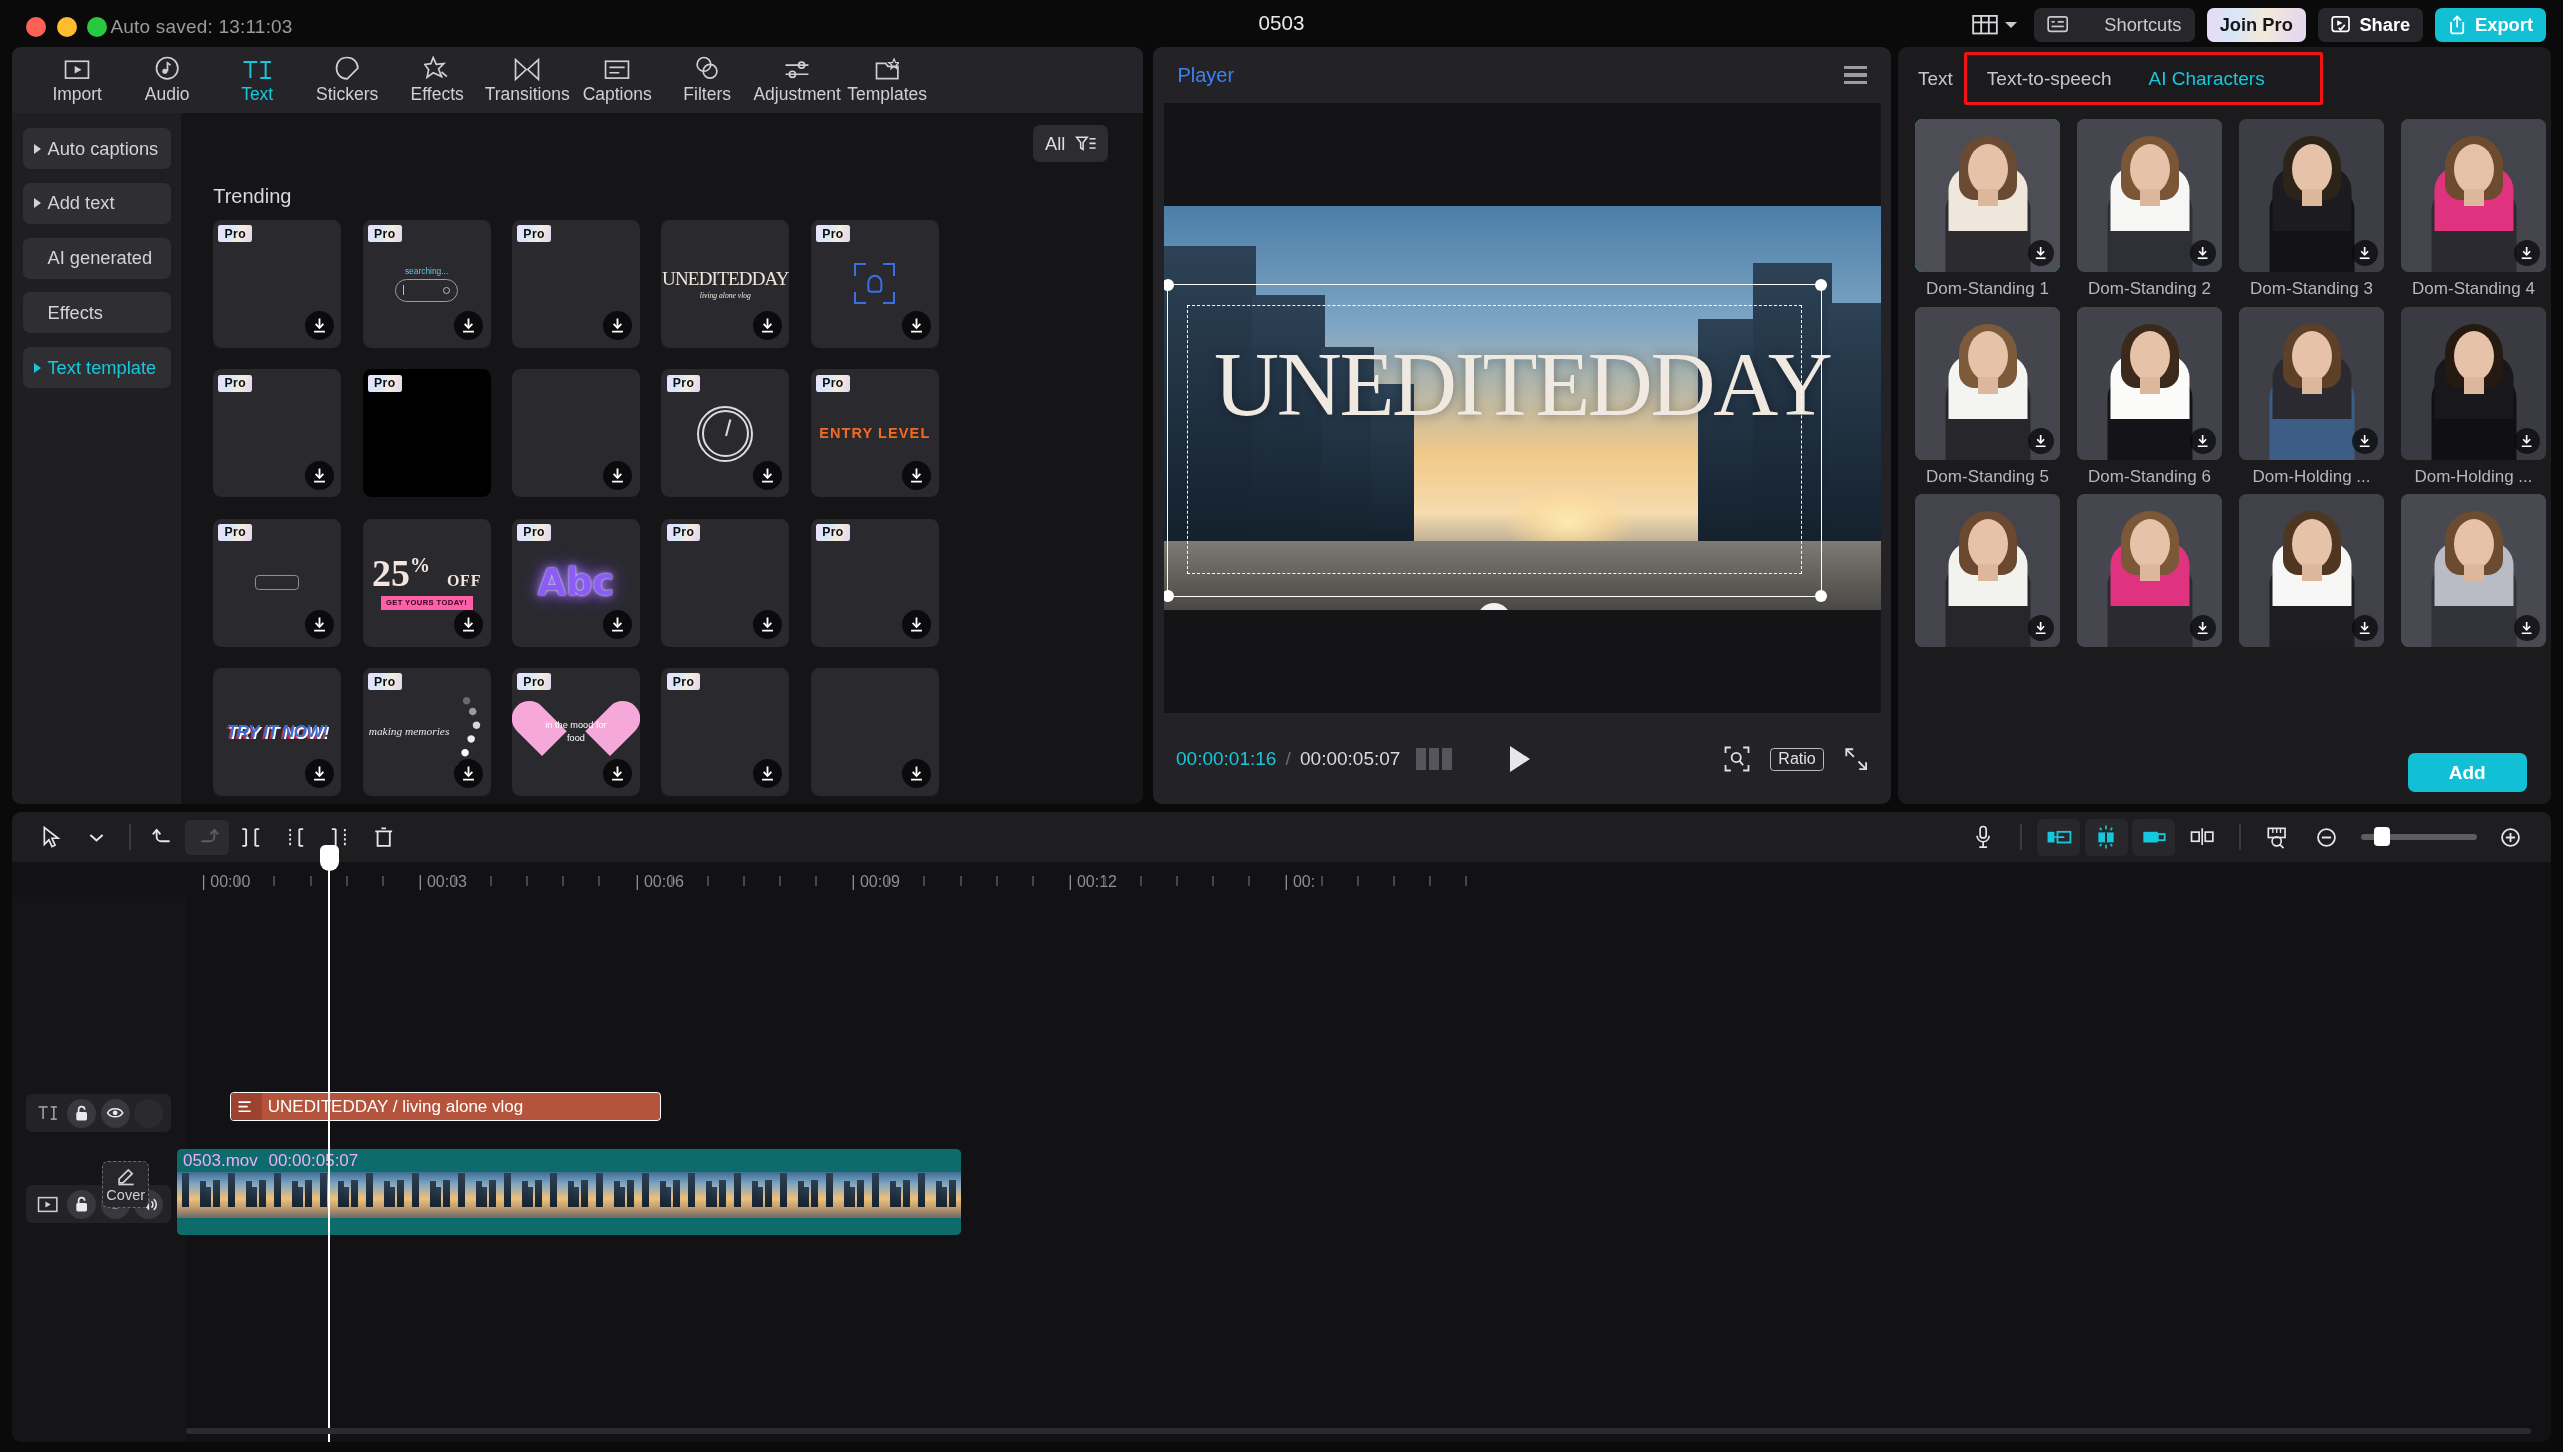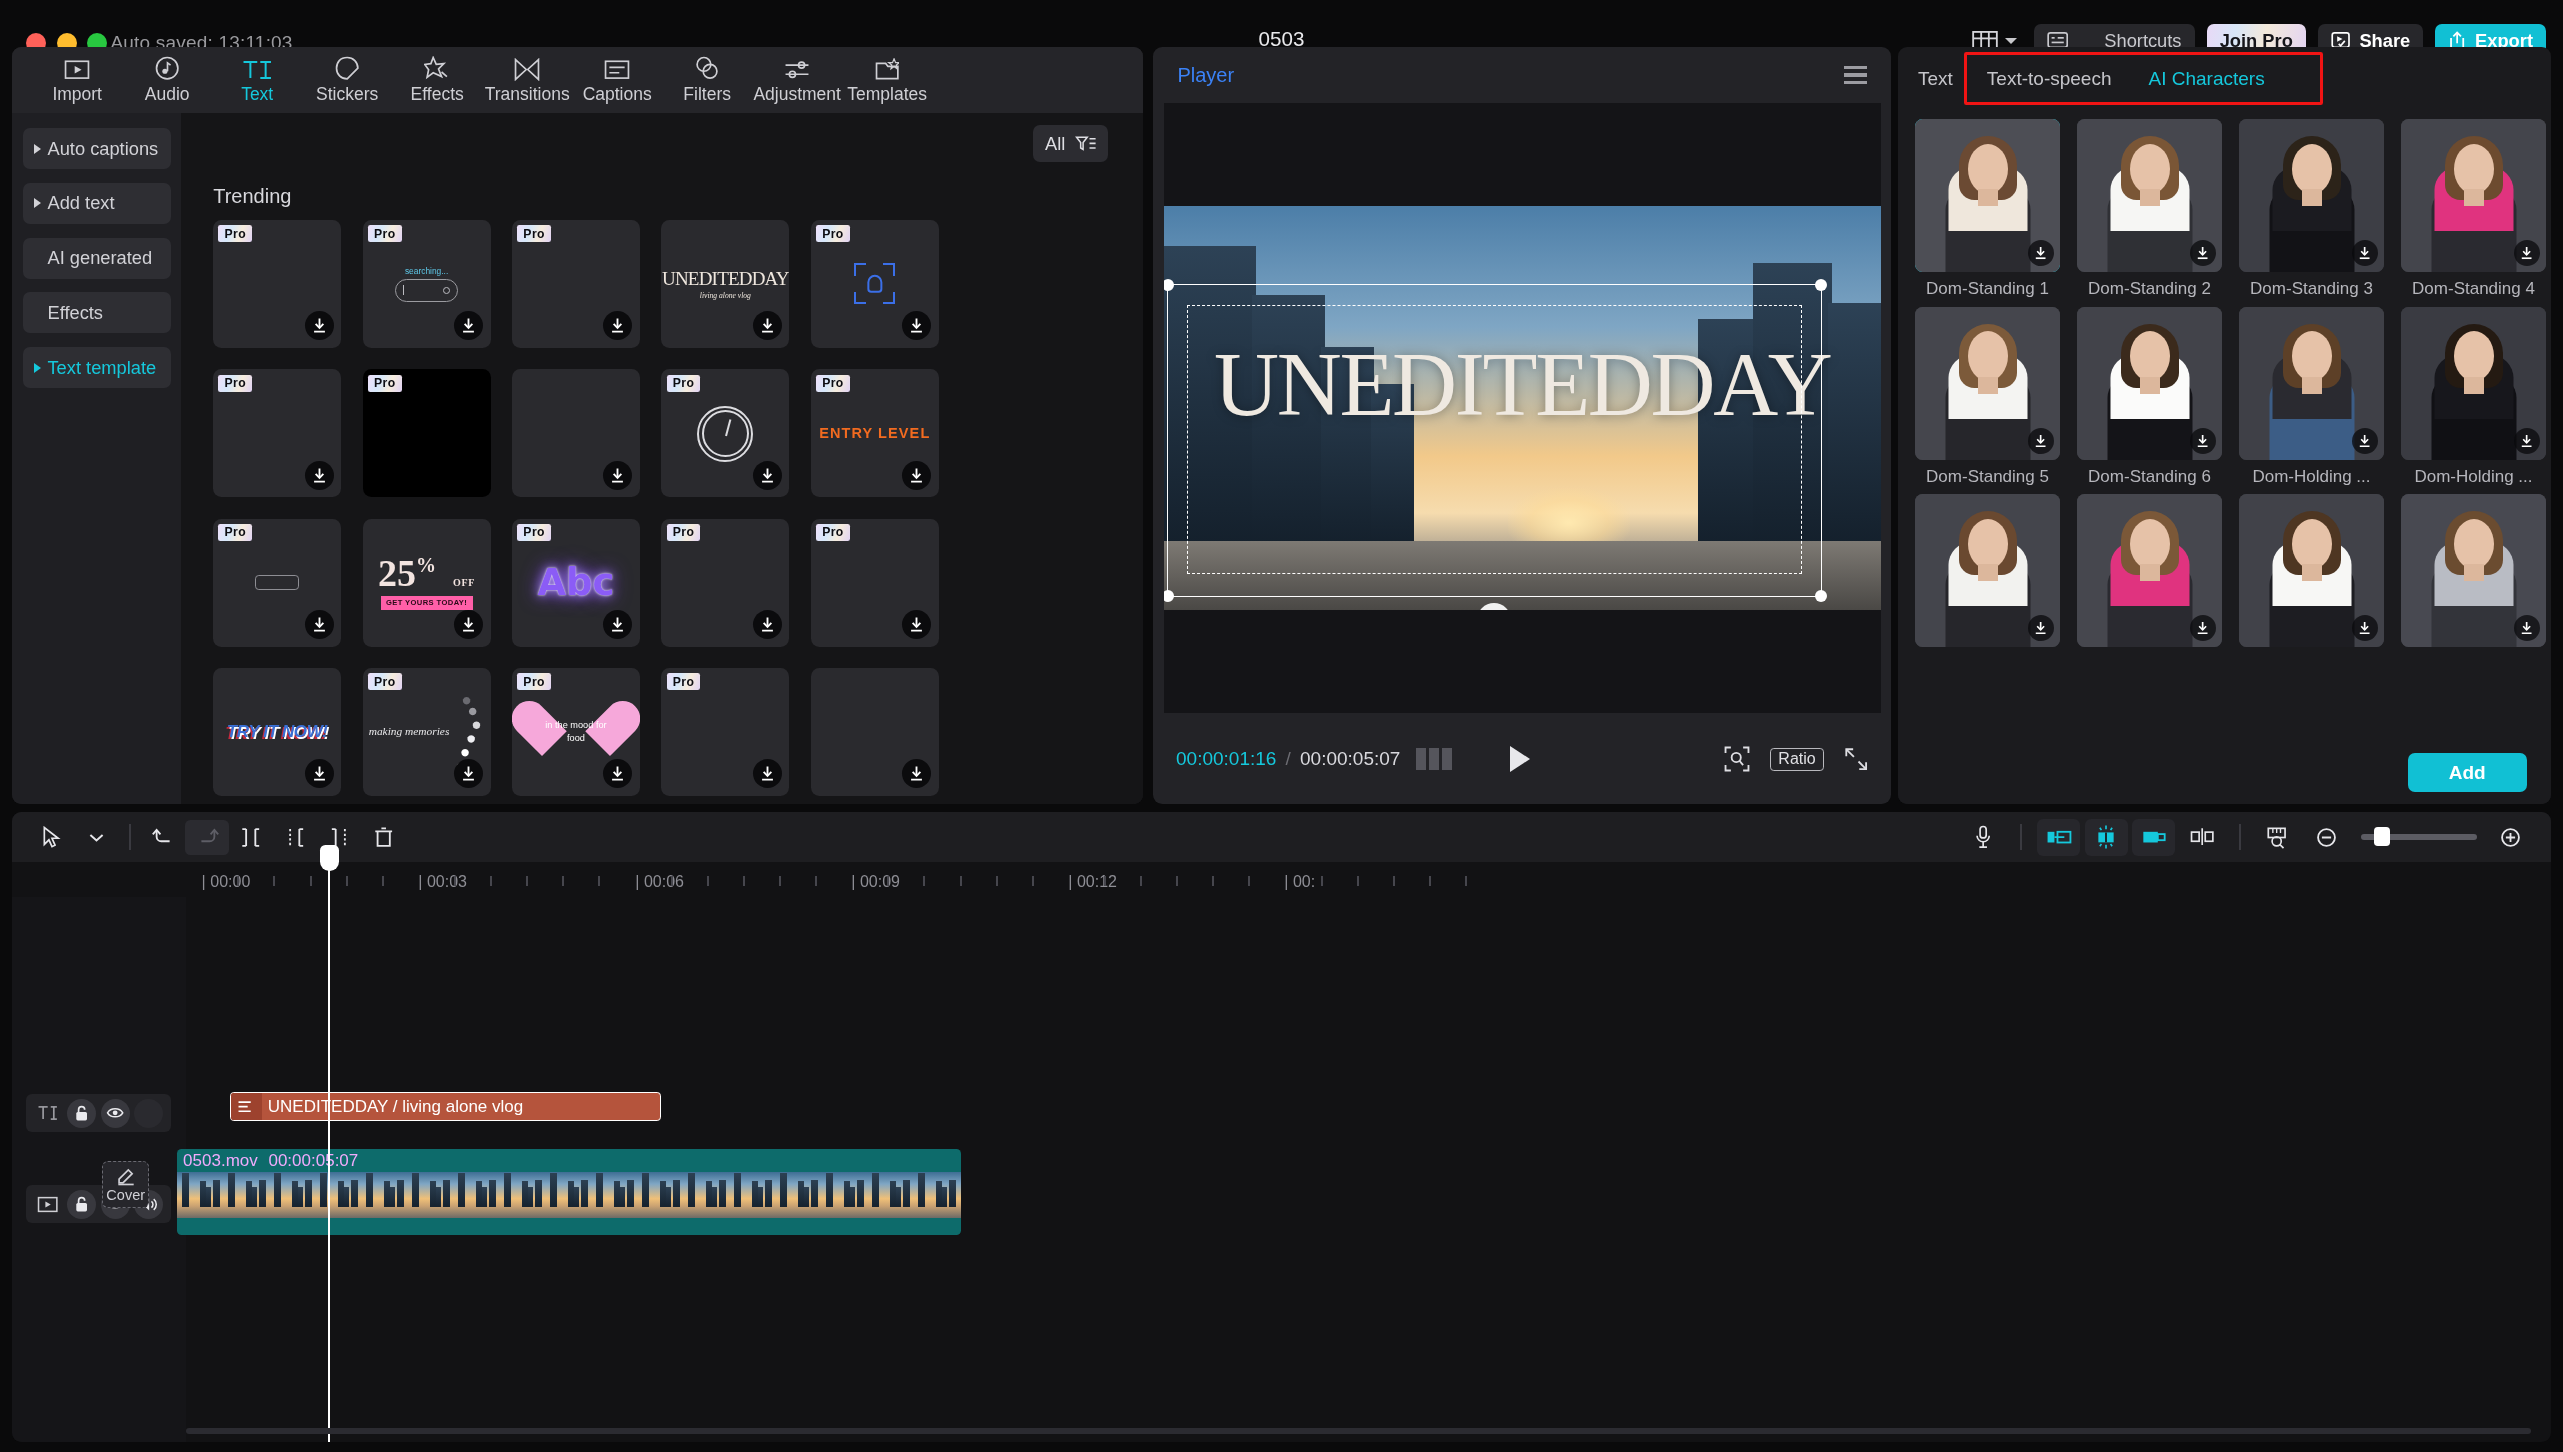--- a/index.html
+++ b/index.html
@@ -10,21 +10,21 @@
     overflow: hidden;
   }
   .app {
     position: relative;
     width: 2563px; height: 1452px;
     background: #0a0a0b;
   }
 
   
   .titlebar {
-    position: absolute; left: 0; top: 16px; width: 2563px; height: 53px;
+    position: absolute; left: 0; top: 0; width: 2563px; height: 53px;
     background: #0a0a0b;
     display: flex; align-items: center;
   }
   .traffic { display: flex; align-items: center; gap: 10.7px; margin-left: 26px; }
   .tl { width: 20px; height: 20px; border-radius: 50%; }
   .tl.red { background: #ff6159; }
   .tl.yellow { background: #ffbd2e; }
   .tl.green { background: #28c840; }
   .autosave {
     margin-left: 3.1px; color: #9a9a9e; font-size: 19px; letter-spacing: 0.2px;
@@ -117,21 +117,21 @@
 
   .tpl-unedited { color: #efe7de; font-family: "Liberation Serif", serif; font-size: 19px; letter-spacing: -0.8px; }
   .tpl-unedited small { display:block; font-size: 7.6px; letter-spacing: 0; margin-top: 1.5px; font-style: italic; }
   .tpl-search { color: #5ec8e8; font-size: 8.4px; margin-bottom: 3.1px; }
   .capsule { width: 63px; height: 23px; border: 1.5px solid #9b9ba0; border-radius: 12.2px; display:flex; align-items:center; justify-content: space-between; padding: 0 6.9px; }
   .capsule i { width:1.5px; height:10px; background:#bcbcc1; display:block;}
   .capsule b { width:6.9px;height:6.9px;border:1.5px solid #bcbcc1;border-radius:50%; display:block;}
   .rect-out { width: 44px; height: 15.3px; border: 1.5px solid #8e8e94; border-radius: 3.8px; }
   .twentyfive { font-family: "Liberation Serif", serif; color: #f3e4e0; font-size: 38px; font-weight: bold; line-height: .9; }
   .twentyfive sup { font-size: 20px; }
-  .off { font-size: 10px; letter-spacing: 0.8px; margin-left: 17px; }
+  .off { font-size: 16px; letter-spacing: 0.8px; margin-left: 17px; }
   .gy-today { background: #ff5fa8; color: #2a0a18; font-size: 7.6px; font-weight: bold; padding: 2.3px 5.3px; margin-top: 6.1px; letter-spacing: 0.4px; }
   .abc { color: #8b5cf6; font-size: 37px; font-weight: bold; text-shadow: 0 0 2.3px #fff, 0 0 10.7px #a78bfa, 0 0 20px #7c3aed; font-family: "DejaVu Sans", sans-serif; }
   .entry { color: #f26b20; font-size: 14.5px; font-weight: bold; letter-spacing: 1.1px; }
   .tryit { color: #3b6fd4; font-size: 17px; font-weight: bold; font-style: italic; text-shadow: 1.5px 1.5px 0 #fff, -1.5px 1.5px 0 #c5283d; letter-spacing: -0.4px; }
   .making { color: #e8e8ea; font-size: 11.4px; font-style: italic; font-family: "Liberation Serif", serif; line-height: 1.15; }
   .heartpink { width: 70px; height: 64px; position: relative; display:flex;align-items:center;justify-content:center; }
   .heartpink::before, .heartpink::after { content:''; position:absolute; width:35px;height:53px;background:#f6a8da;border-radius:35px 35px 0 0; top:3.1px;}
   .heartpink::before{left:0.8px;transform:rotate(-45deg);transform-origin:0 100%;}
   .heartpink::after{right:0.8px;transform:rotate(45deg);transform-origin:100% 100%;}
   .heartpink span { position: relative; z-index: 2; color: #fff; font-size: 9.2px; text-align: center; line-height: 1.45; }

